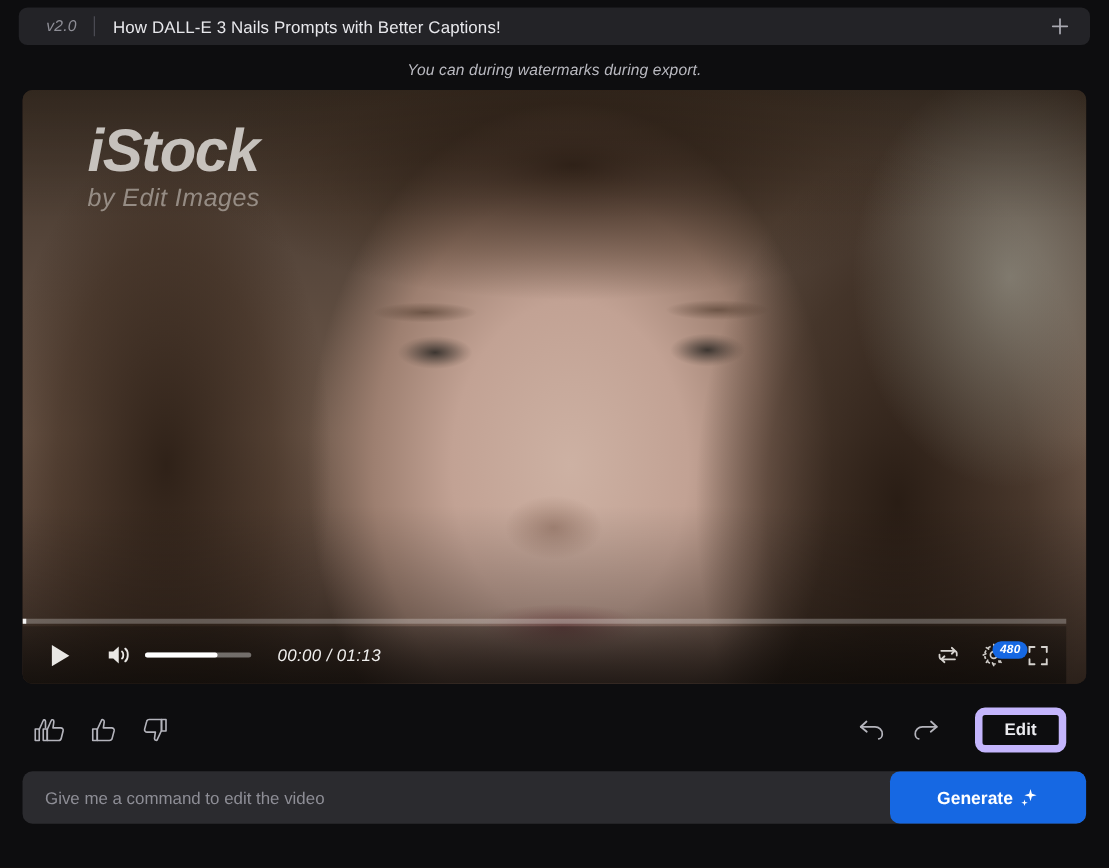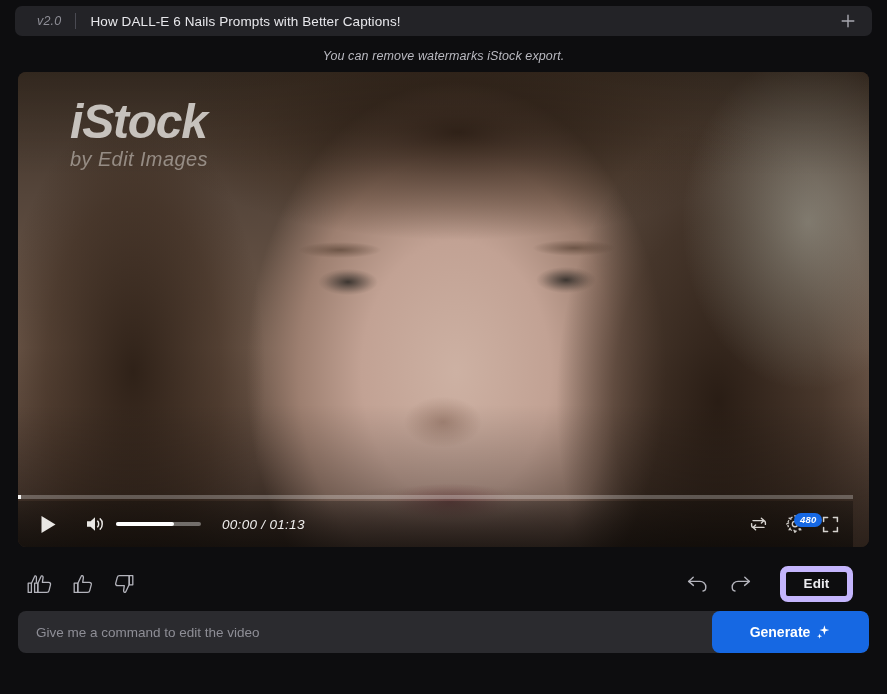--- a/index.html
+++ b/index.html
@@ -258,20 +258,21 @@
     font-family: "Liberation Sans", sans-serif;
     letter-spacing: .1px;
   }
   .btn-edit { width: 73px; margin-right: 16px; }
   .btn-download { padding: 0 15px; gap: 9px; }
 
   
   .cmdbar-wrap {
     padding: 4px 18px;
     flex: 0 0 auto;
+    margin-top: 6px;
   }
   .cmdbar {
     height: 42px;
     background: #2b2b2f;
     border-radius: 8px;
     display: flex;
     align-items: center;
     overflow: hidden;
   }
   .cmd-input {
@@ -307,31 +308,31 @@
 </style>
 </head>
 <body>
 
 <div id="app">
 
   <div class="header-wrap">
     <div class="version-bar">
       <span class="version-tag">v2.0</span>
       <span class="version-divider"></span>
-      <span class="version-title">How DALL-E 6 Nails Prompts with Better Captions!</span>
+      <span class="version-title">How DALL-E 3 Nails Prompts with Better Captions!</span>
       <span class="header-spacer"></span>
       <span class="plus-btn">
         <svg class="icon-svg" width="18" height="18" viewBox="0 0 18 18" fill="none" stroke="#a9a9b1" stroke-width="1.4" stroke-linecap="round">
           <path d="M9 3.2 V14.8 M3.2 9 H14.8"></path>
         </svg>
       </span>
     </div>
   </div>
 
-  <div class="notice">You can remove watermarks iStock export.</div>
+  <div class="notice">You can during watermarks during export.</div>
 
   <div class="player-wrap">
     <div class="player">
 
       <div class="video-img"></div>
 
       <div class="watermark">
         <div class="wm-main">iStock</div>
         <div class="wm-sub">by Edit Images</div>
       </div>

